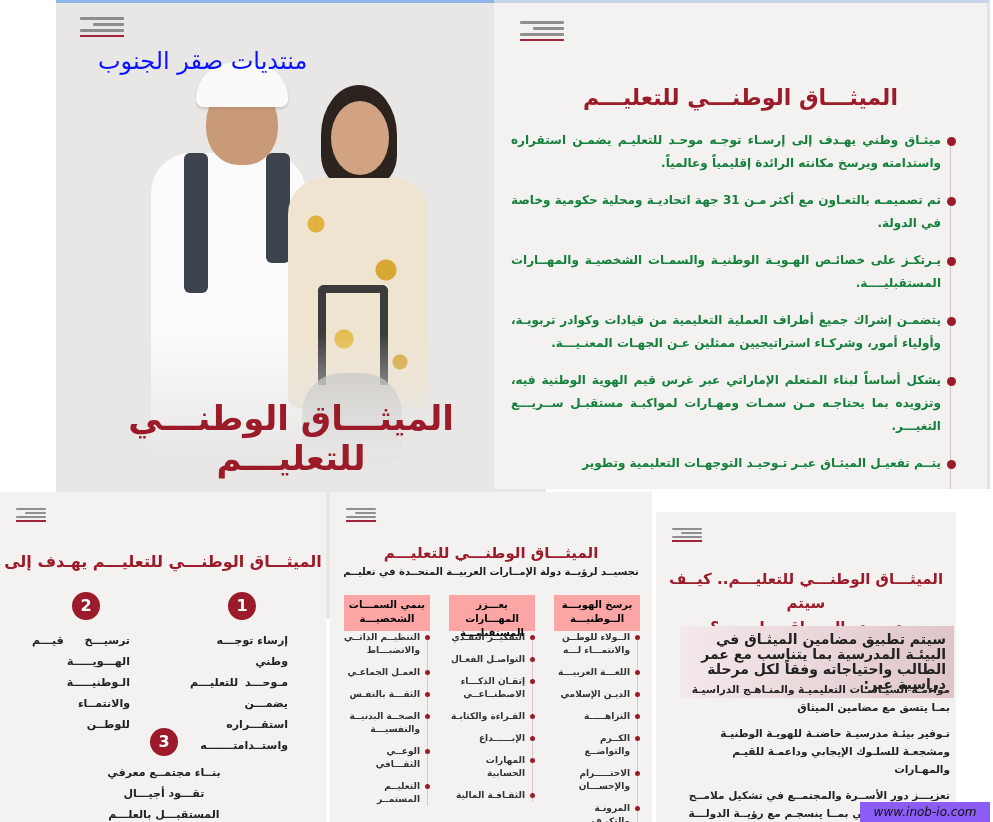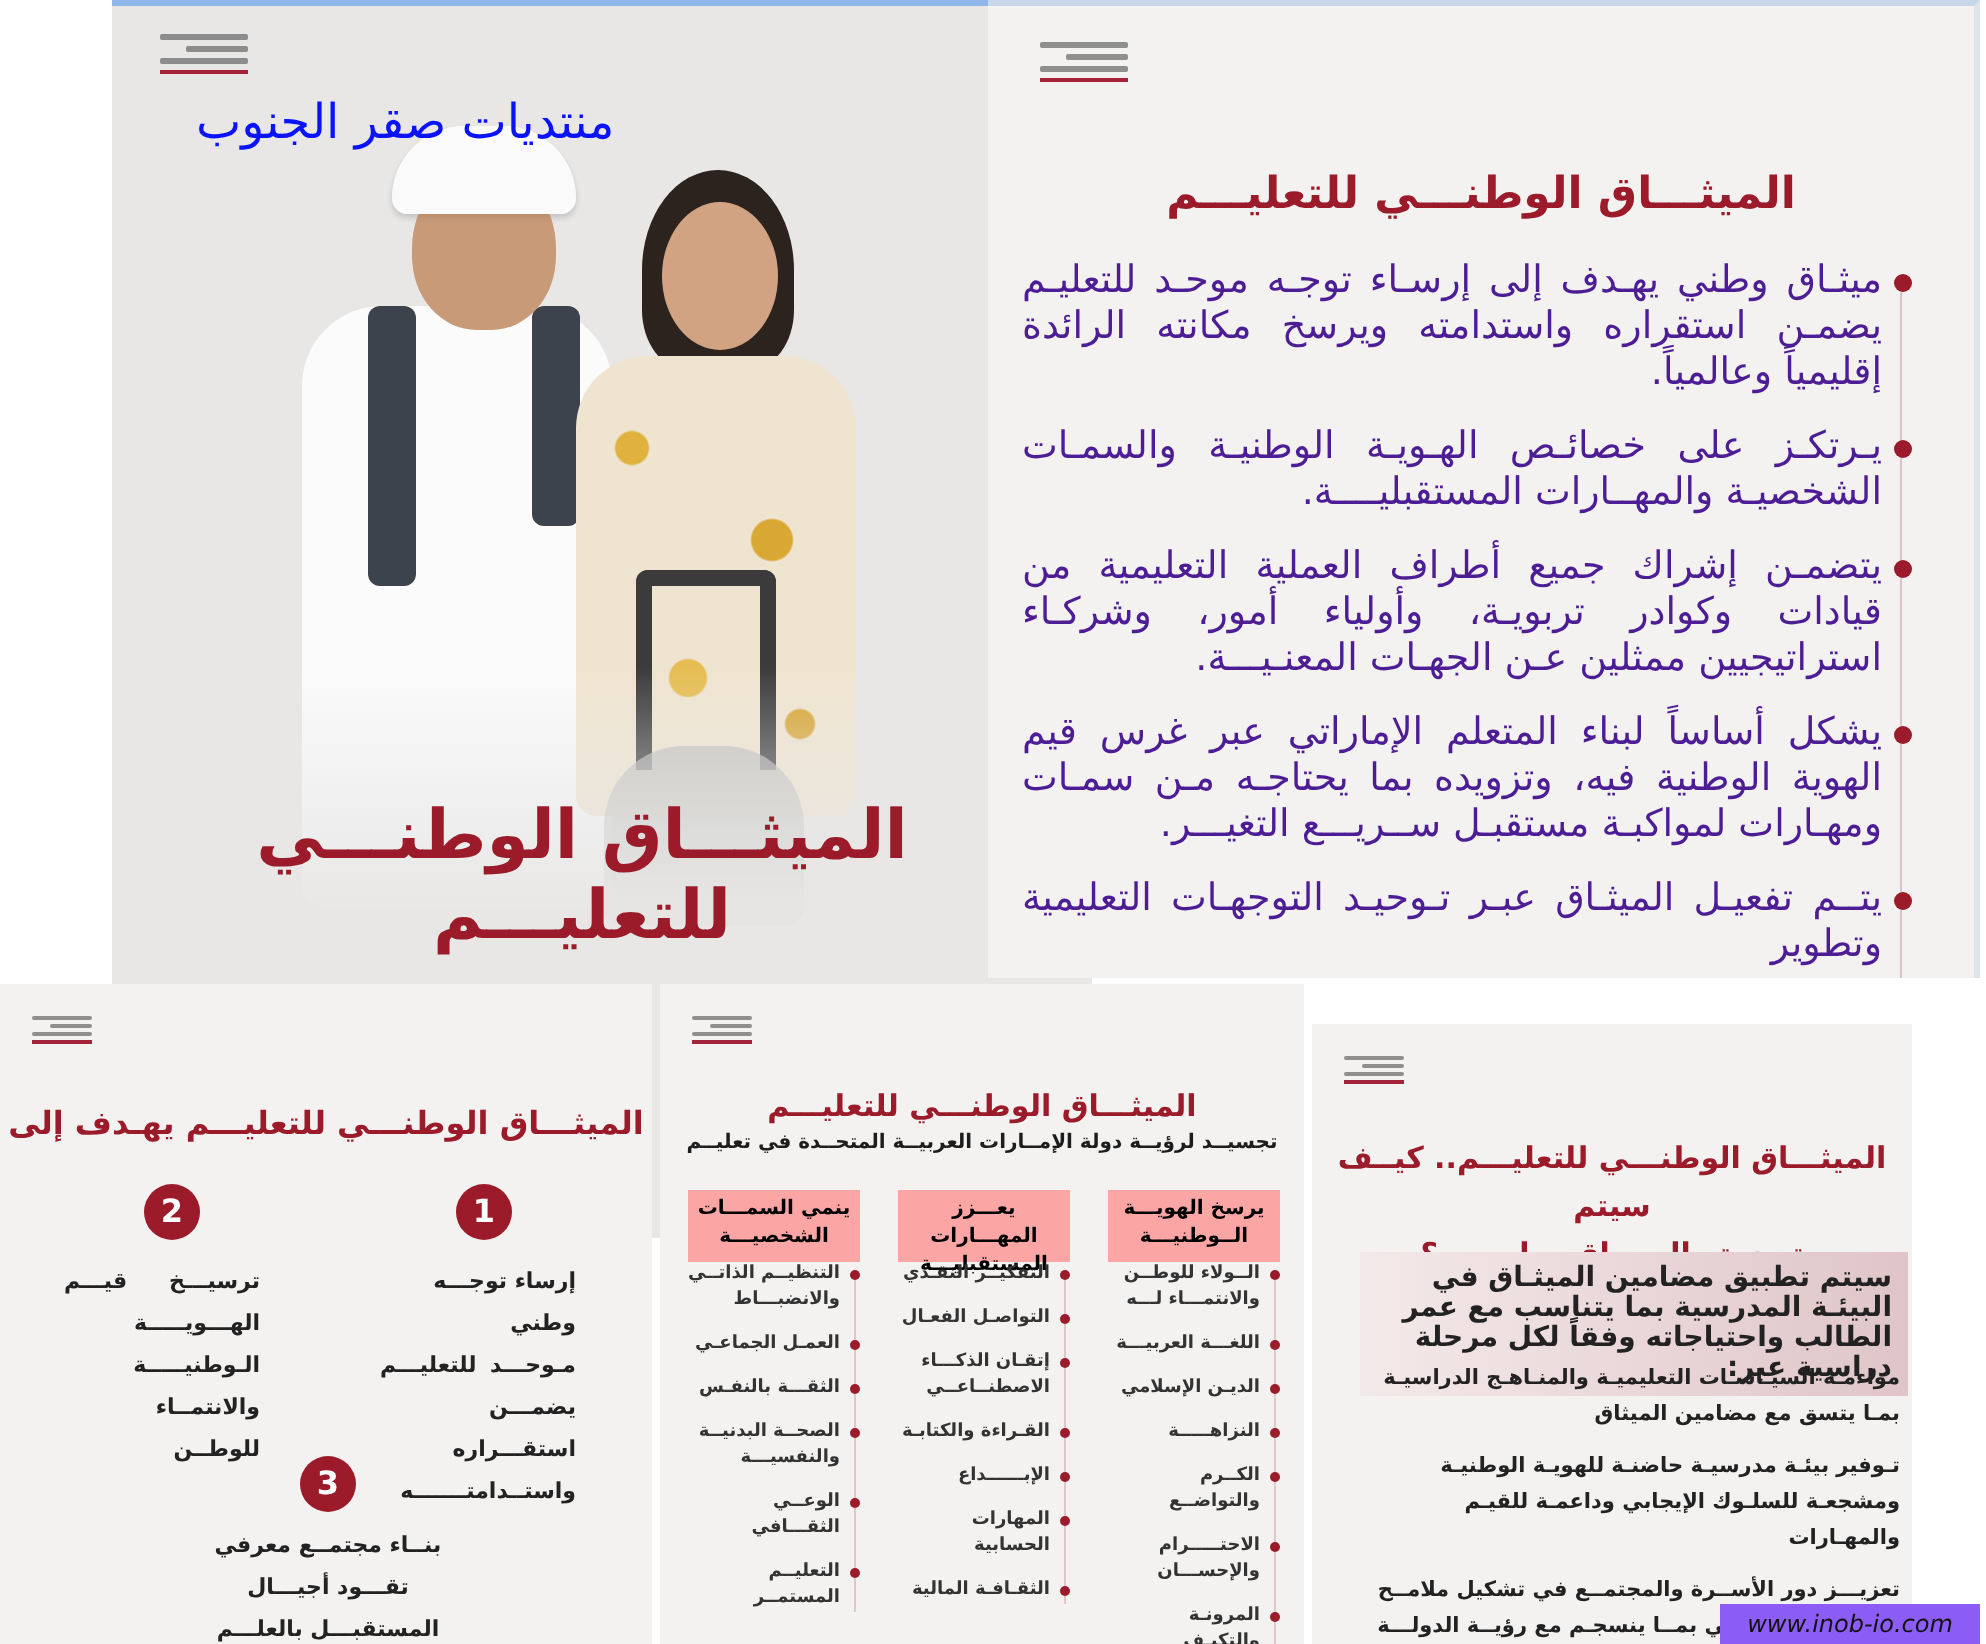--- a/index.html
+++ b/index.html
@@ -42,21 +42,21 @@
     .luggage { left: 246px; top: 370px; width: 100px; height: 90px; background: #b8b8b8; border-radius: 40px 40px 10px 10px; opacity: .7; }
     .fade { position: absolute; left: 0; right: 0; top: 330px; bottom: 0; background: linear-gradient(to bottom, rgba(232,231,230,0) 0%, rgba(232,231,230,.92) 40%, #e8e7e6 100%); }
 
     .p1-title { position: absolute; left: 30px; top: 395px; width: 410px; font-size: 34px; font-weight: bold; text-align: center; direction: rtl; }
     .p1-sub { position: absolute; left: 40px; top: 445px; width: 410px; font-size: 14px; font-weight: bold; text-align: center; direction: rtl; color: #1d1d1d; line-height: 21px; }
 
     
     .p2-title { position: absolute; left: 0; right: 0; top: 82px; font-size: 22px; font-weight: bold; text-align: center; direction: rtl; }
     .timeline { position: absolute; right: 36px; top: 135px; bottom: 0; width: 1px; background: #d9c4c7; }
     .p2-list { position: absolute; right: 46px; top: 126px; width: 430px; list-style: none; direction: rtl; }
-    .p2-list li { position: relative; font-size: 19px; font-weight: normal; color: #4c1d95; line-height: 23px; margin-bottom: 14px; text-align: justify; }
+    .p2-list li { position: relative; font-size: 12px; font-weight: bold; color: #15803d; line-height: 23px; margin-bottom: 14px; text-align: justify; }
     .p2-list li::before { content: ""; position: absolute; right: -15px; top: 8px; width: 9px; height: 9px; border-radius: 50%; background: #9b1b2a; }
 
     
     .p3-title { position: absolute; left: 0; right: 0; top: 60px; font-size: 16px; font-weight: bold; text-align: center; direction: rtl; }
     .num { position: absolute; width: 28px; height: 28px; border-radius: 50%; background: #9b1b2a; color: #fff; font-size: 16px; font-weight: bold; text-align: center; line-height: 28px; }
     .goal { position: absolute; direction: rtl; text-align: right; font-size: 11px; font-weight: bold; color: #222; line-height: 21px; text-align-last: justify; }
     .goal.center { text-align: center; text-align-last: center; }
 
     
     .p4-title { position: absolute; left: 0; right: 0; top: 52px; font-size: 15px; font-weight: bold; text-align: center; direction: rtl; }
@@ -110,20 +110,21 @@
   <div class="logo" style="left:26px; top:18px;">
     <div class="ln"></div>
       <div class="ln s"></div>
       <div class="ln"></div>
       <div class="ul"></div>
   </div>
   <div class="p2-title red">الميثـــاق الوطنـــي للتعليـــم</div>
   <div class="timeline"></div>
   <ul class="p2-list">
     <li>ميثـاق وطني يهـدف إلى إرسـاء توجـه موحـد للتعليـم يضمـن استقراره واستدامته ويرسخ مكانته الرائدة إقليمياً وعالمياً.</li>
+    <li>تم تصميمـه بالتعـاون مع أكثر مـن 31 جهة اتحاديـة ومحلية حكومية وخاصة في الدولة.</li>
     <li>يـرتكـز على خصائـص الهـويـة الوطنيـة والسمـات الشخصيـة والمهــارات المستقبليــــة.</li>
     <li>يتضمـن إشراك جميع أطراف العملية التعليمية من قيادات وكوادر تربويـة، وأولياء أمور، وشركـاء استراتيجيين ممثلين عـن الجهـات المعنـيـــة.</li>
     <li>يشكل أساساً لبناء المتعلم الإماراتي عبر غرس قيم الهوية الوطنية فيه، وتزويده بما يحتاجـه مـن سمـات ومهـارات لمواكبـة مستقبـل ســريـــع التغيـــر.</li>
     <li>يتــم تفعيـل الميثـاق عبـر تـوحيـد التوجهـات التعليمية وتطوير</li>
   </ul>
 </div>
 
 <div class="panel" id="p3">
   <div class="logo small" style="left:16px; top:16px;">
     <div class="ln"></div>

